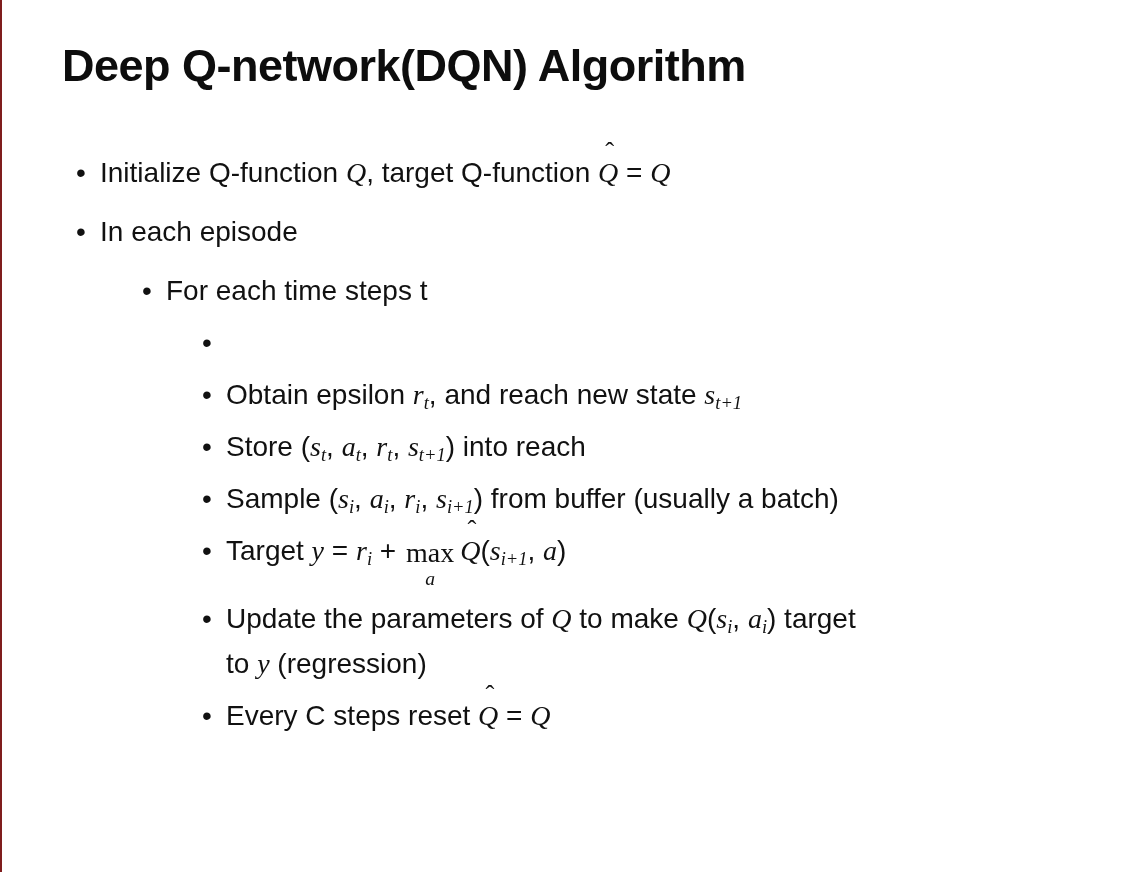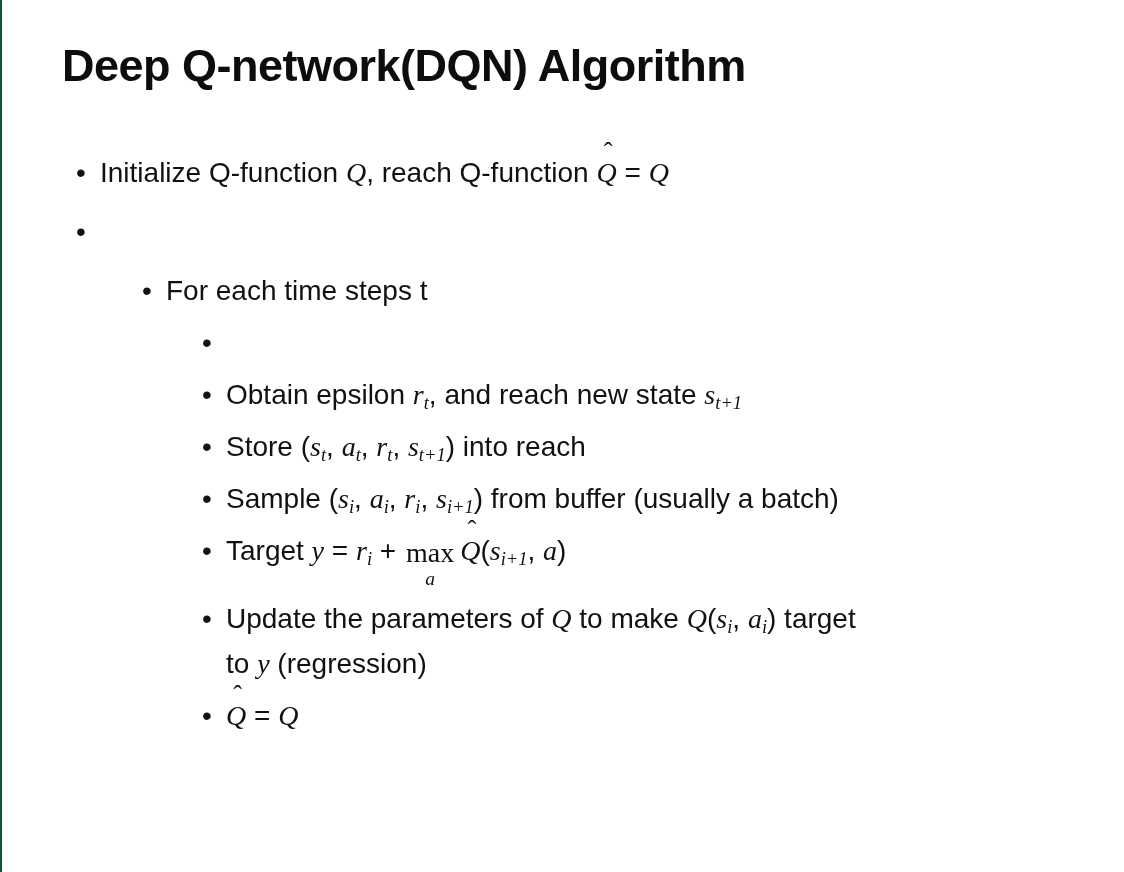--- a/index.html
+++ b/index.html
@@ -1,19 +1,19 @@
 <!DOCTYPE html>
 <html><head>
 <meta charset="utf-8">
 <style>
   html, body { margin:0; padding:0; background:#ffffff; }
   body { width:1124px; height:872px; overflow:hidden;
          font-family:"Liberation Sans", sans-serif; color:#111; }
   .slide { position:relative; width:1016px; height:872px; background:#fff;
-           border-left:2px solid #14532d; box-sizing:border-box; }
+           border-left:2px solid #7f1d1d; box-sizing:border-box; }
   .title { position:absolute; left:60px; top:40px; margin:0;
            font-size:45px; font-weight:700; color:#0d0d0d; letter-spacing:-0.5px;
            font-family:"Liberation Sans", sans-serif; }
   .body { position:absolute; left:62px; top:150px; width:1030px;
           font-size:28px; line-height:45px; }
   .li { display:flex; }
   .marker { flex:0 0 24px; }
   .l1 { margin-left:12px;  margin-bottom:14px; }
   .l2 { margin-left:78px;  margin-bottom:7px; }
   .l3 { margin-left:138px; margin-bottom:7px; }
@@ -31,25 +31,26 @@
 </head>
 <body>
 
 <div class="slide">
   <h1 class="title">Deep Q-network(DQN) Algorithm</h1>
 
   <div class="body">
 
     <div class="li l1">
       <span class="marker">•</span>
-      <span class="content"><span>Initialize Q-function </span><span class="m">Q</span><span>, reach Q-function </span><span class="hatw m"><span class="hat">ˆ</span><span>Q</span></span><span> = </span><span class="m">Q</span></span>
+      <span class="content"><span>Initialize Q-function </span><span class="m">Q</span><span>, target Q-function </span><span class="hatw m"><span class="hat">ˆ</span><span>Q</span></span><span> = </span><span class="m">Q</span></span>
     </div>
 
     <div class="li l1">
       <span class="marker">•</span>
+      <span class="content"><span>In each episode</span></span>
     </div>
 
     <div class="li l2">
       <span class="marker">•</span>
       <span class="content"><span>For each time steps t</span></span>
     </div>
 
     <div class="li l3">
       <span class="marker">•</span>
     </div>
@@ -74,17 +75,17 @@
       <span class="content"><span>Target </span><span class="m">y</span><span> = </span><span class="m">r</span><sub class="m">i</sub><span> + </span><span class="maxb"><span class="mxw">max</span><span class="mxu m">a</span></span><span class="hatw m"><span class="hat">ˆ</span><span>Q</span></span><span>(</span><span class="m">s</span><sub class="m">i+1</sub><span>, </span><span class="m">a</span><span>)</span></span>
     </div>
 
     <div class="li l3">
       <span class="marker">•</span>
       <span class="content"><span>Update the parameters of </span><span class="m">Q</span><span> to make </span><span class="m">Q</span><span>(</span><span class="m">s</span><sub class="m">i</sub><span>, </span><span class="m">a</span><sub class="m">i</sub><span>) target</span><br><span>to </span><span class="m">y</span><span> (regression)</span></span>
     </div>
 
     <div class="li l3">
       <span class="marker">•</span>
-      <span class="content"><span class="hatw m"><span class="hat">ˆ</span><span>Q</span></span><span> = </span><span class="m">Q</span></span>
+      <span class="content"><span>Every C steps reset </span><span class="hatw m"><span class="hat">ˆ</span><span>Q</span></span><span> = </span><span class="m">Q</span></span>
     </div>
 
   </div>
 </div>
 
 </body></html>

